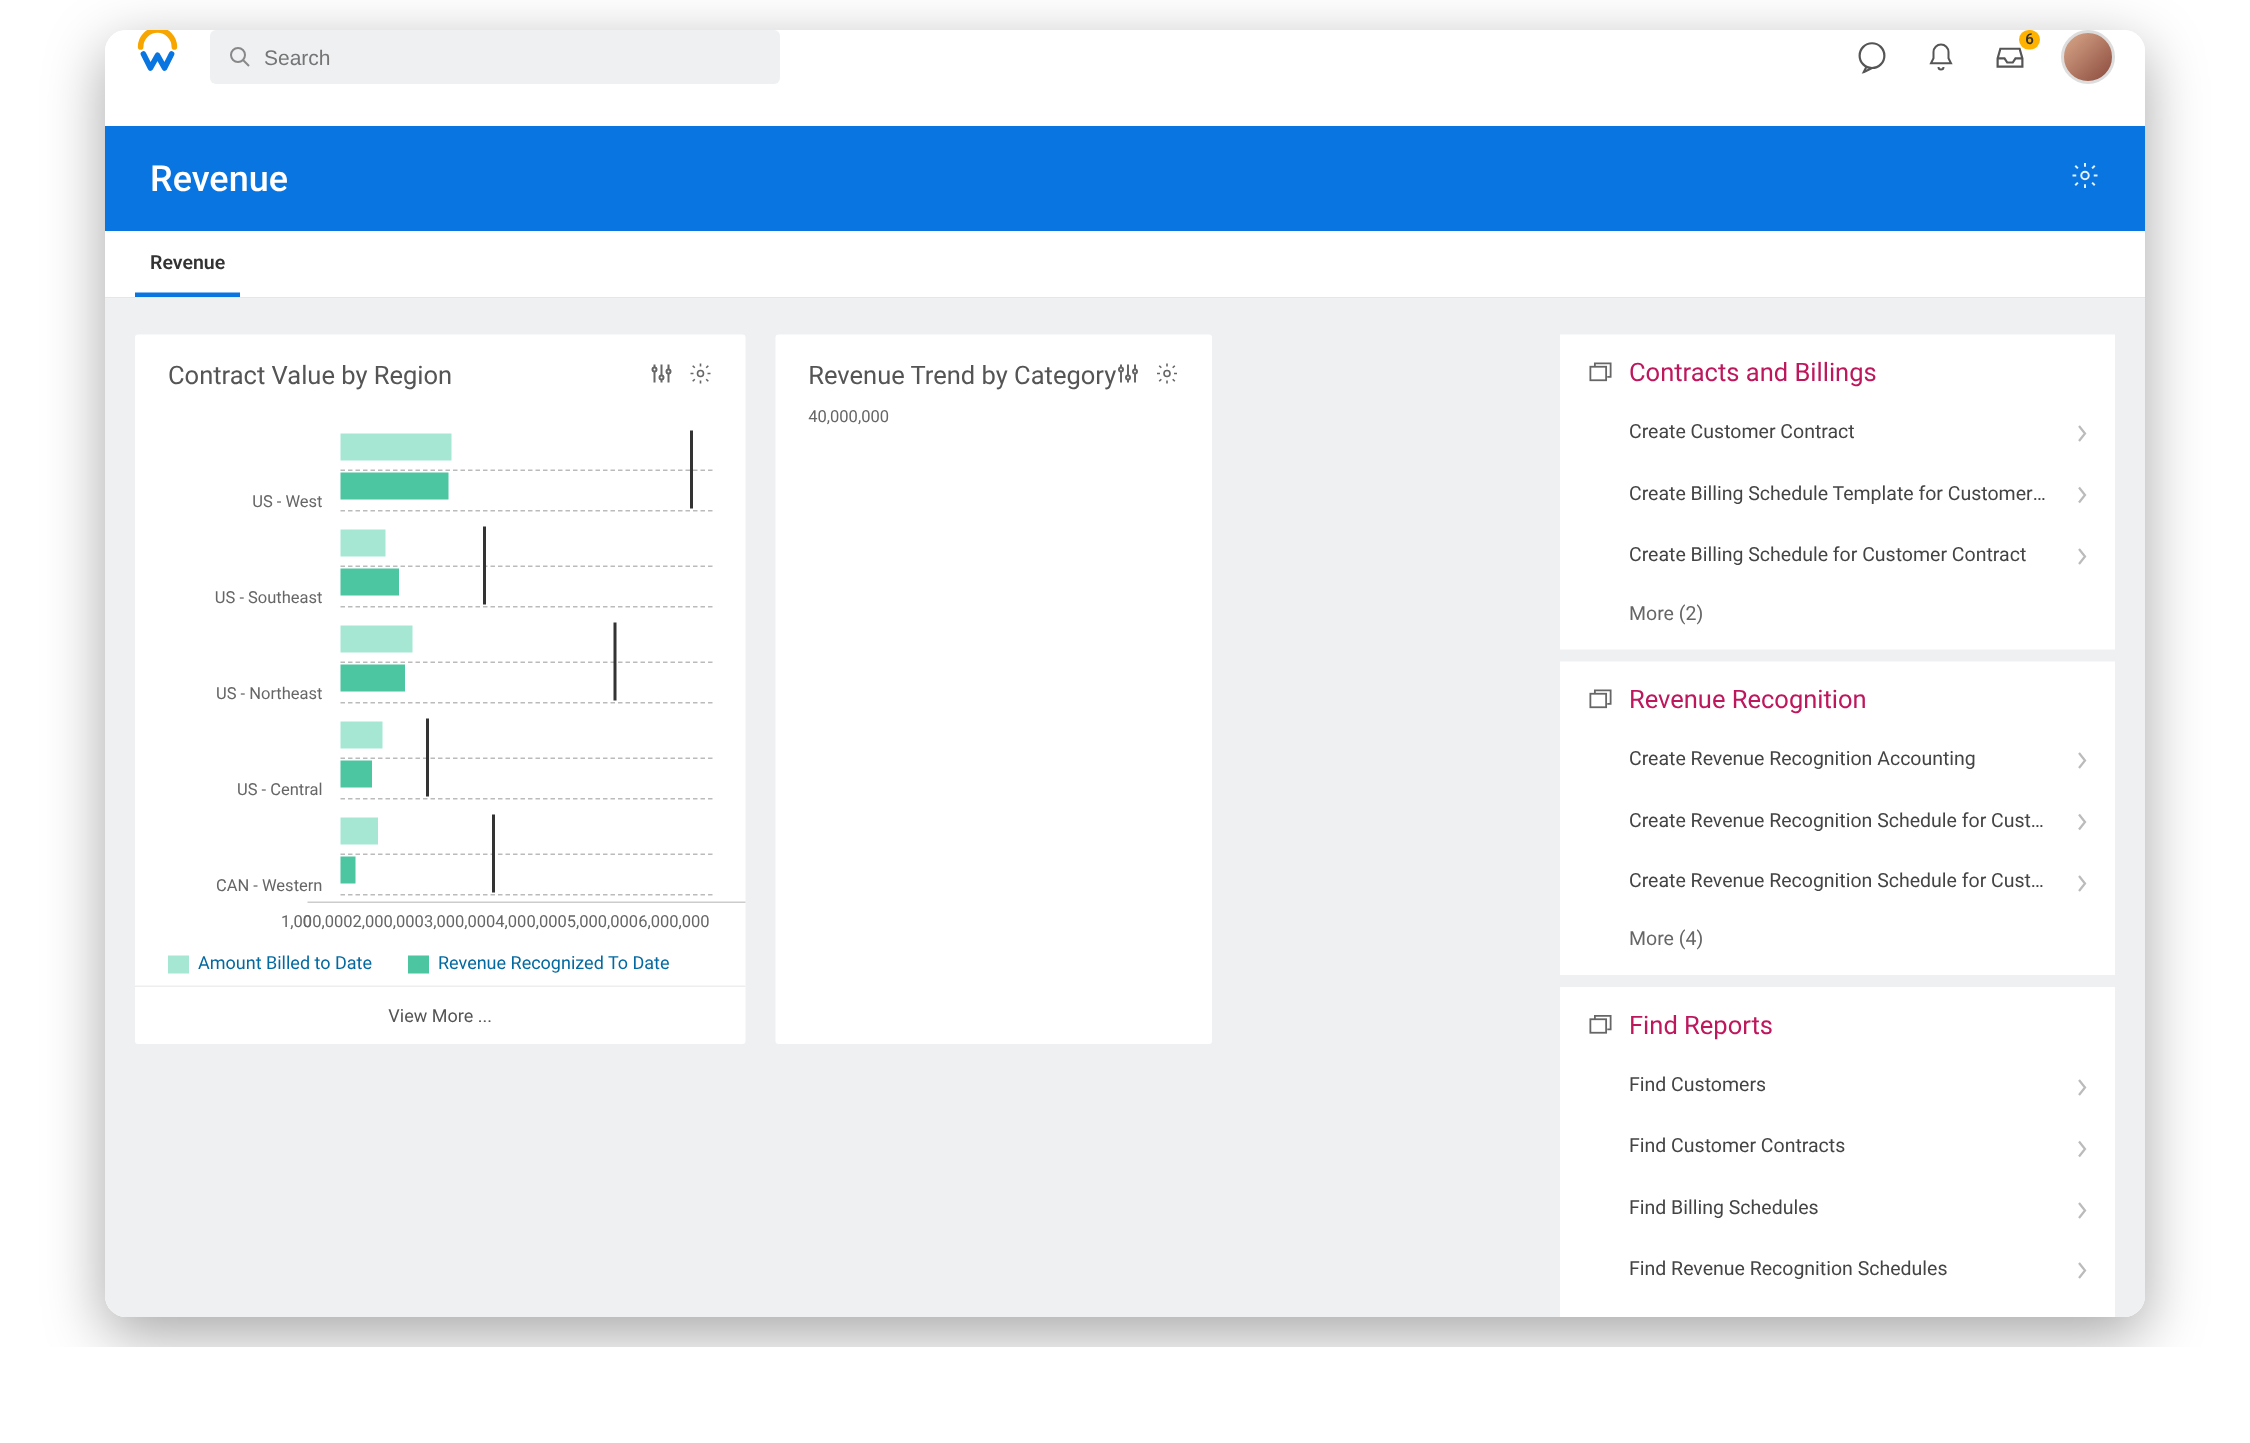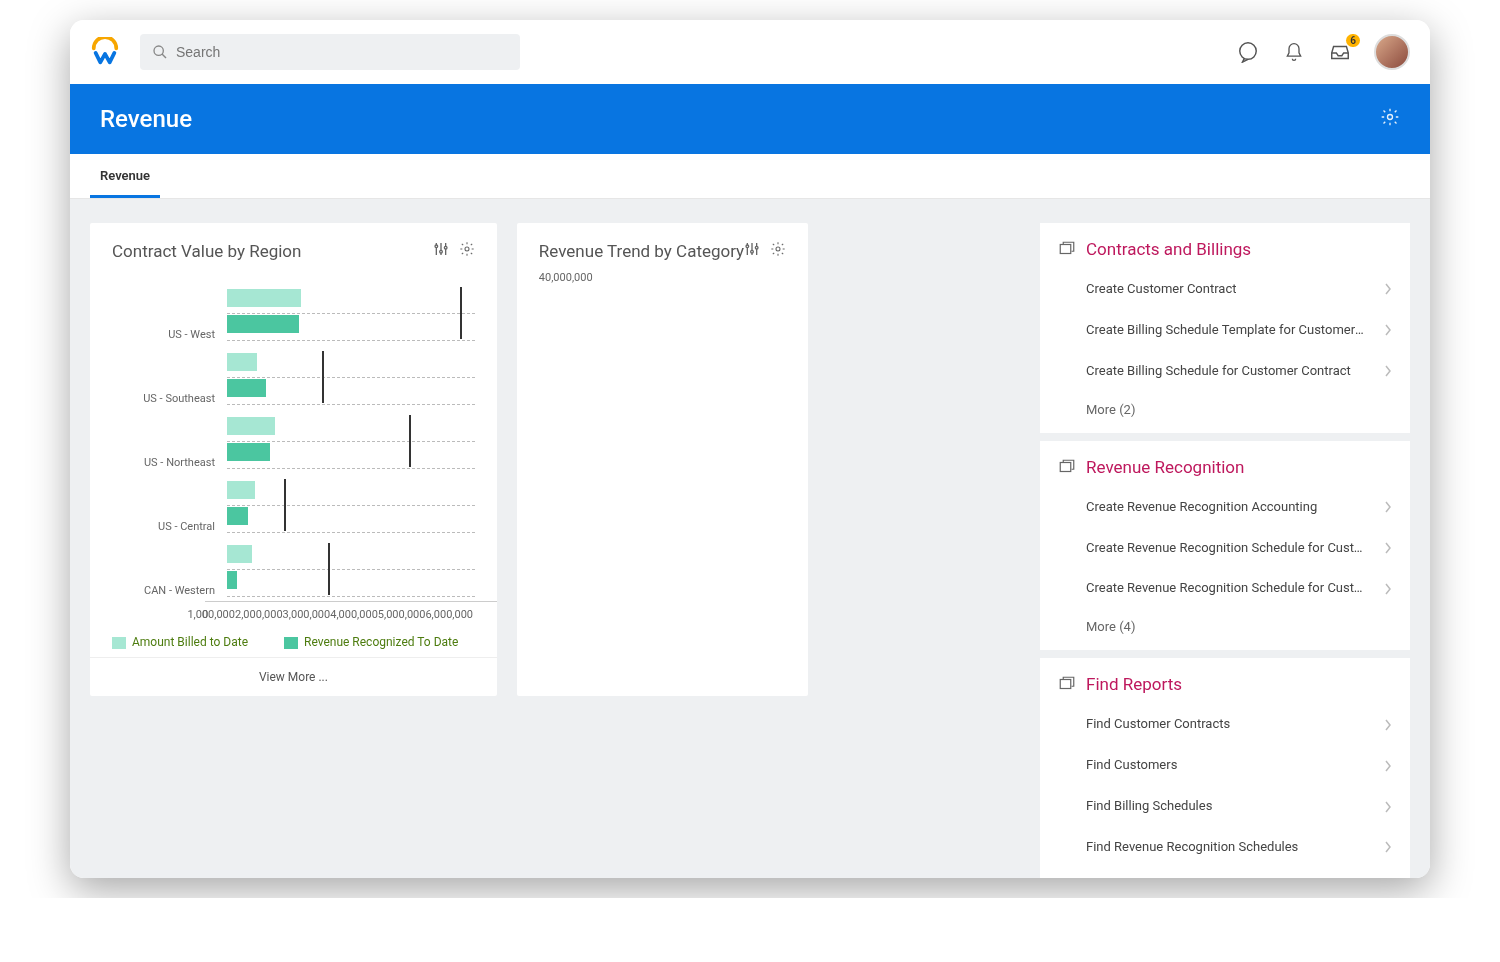--- a/index.html
+++ b/index.html
@@ -14,21 +14,21 @@
   width: 1360px;
   margin: 20px auto;
   border-radius: 14px;
   overflow: hidden;
   box-shadow: 0 12px 40px rgba(0,0,0,0.35);
   background: #fff;
 }
 .topbar {
   height: 64px;
   display: flex;
-  align-items: center;
+  align-items: flex-start;
   padding: 0 20px;
   background: #fff;
 }
 .logo {
   width: 30px; height: 30px;
   margin-right: 20px;
 }
 .search-box {
   display: flex;
   align-items: center;
@@ -144,24 +144,24 @@
   border-top: 1px solid #ccc;
   padding-top: 6px;
 }
 .axis-tick {
   flex: 1; font-size: 11px; color: #666;
   text-align: left;
   transform: translateX(-50%);
 }
 .axis-tick:first-child { flex: 0 0 0; }
 .legend {
-  display: flex; gap: 36px;
+  display: flex; gap: 24px;
   padding: 14px 22px 8px 22px;
   align-items: center;
-  font-size: 12px; color: #4d7c0f;
+  font-size: 12px; color: #0369a1;
 }
 .swatch { width: 14px; height: 12px; display: inline-block; margin-right: 6px; vertical-align: middle; }
 .swatch.light { background: #a6e7d3; }
 .swatch.dark { background: #4bc6a0; }
 .view-more {
   border-top: 1px solid #eee;
   text-align: center;
   padding: 12px;
   font-size: 12px; color: #555;
   cursor: pointer;
@@ -420,32 +420,32 @@
         </div>
         <div class="side-group">
           <div class="side-group-header">
             <svg width="18" height="18" viewBox="0 0 24 24" fill="none" stroke="currentColor" stroke-width="1.6">
               <rect x="3" y="6" width="14" height="12"></rect>
               <path d="M7 6V3h14v12h-3"></path>
             </svg>
             <span>Find Reports</span>
           </div>
           <div class="side-link">
+            <span class="txt">Find Customers</span>
+            <svg class="chev" width="8" height="12" viewBox="0 0 8 12" fill="none" stroke="currentColor" stroke-width="1.5">
+              <path d="M2 1l4 5-4 5"></path>
+            </svg>
+          </div>
+          <div class="side-link">
             <span class="txt">Find Customer Contracts</span>
             <svg class="chev" width="8" height="12" viewBox="0 0 8 12" fill="none" stroke="currentColor" stroke-width="1.5">
               <path d="M2 1l4 5-4 5"></path>
             </svg>
           </div>
           <div class="side-link">
-            <span class="txt">Find Customers</span>
-            <svg class="chev" width="8" height="12" viewBox="0 0 8 12" fill="none" stroke="currentColor" stroke-width="1.5">
-              <path d="M2 1l4 5-4 5"></path>
-            </svg>
-          </div>
-          <div class="side-link">
             <span class="txt">Find Billing Schedules</span>
             <svg class="chev" width="8" height="12" viewBox="0 0 8 12" fill="none" stroke="currentColor" stroke-width="1.5">
               <path d="M2 1l4 5-4 5"></path>
             </svg>
           </div>
           <div class="side-link">
             <span class="txt">Find Revenue Recognition Schedules</span>
             <svg class="chev" width="8" height="12" viewBox="0 0 8 12" fill="none" stroke="currentColor" stroke-width="1.5">
               <path d="M2 1l4 5-4 5"></path>
             </svg>

